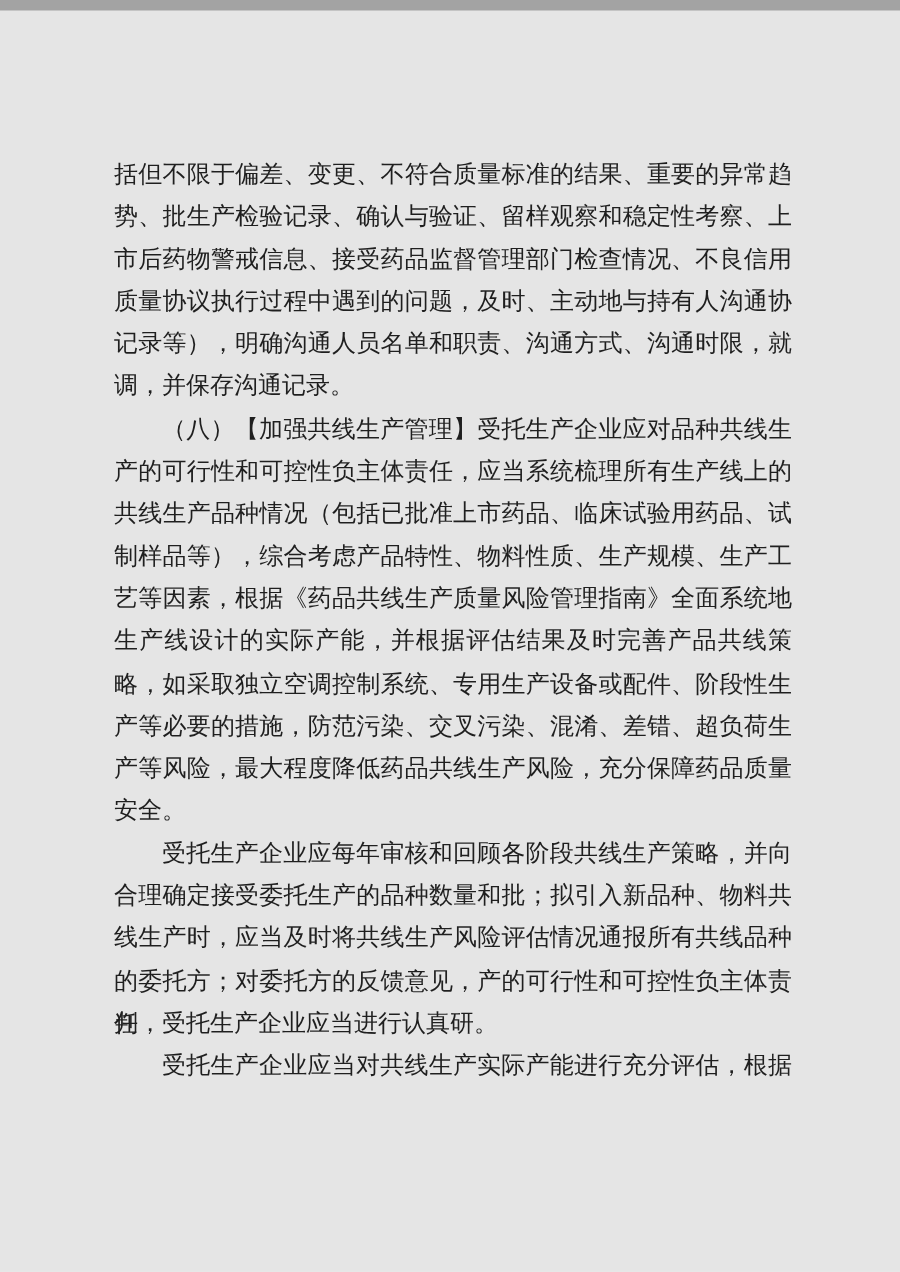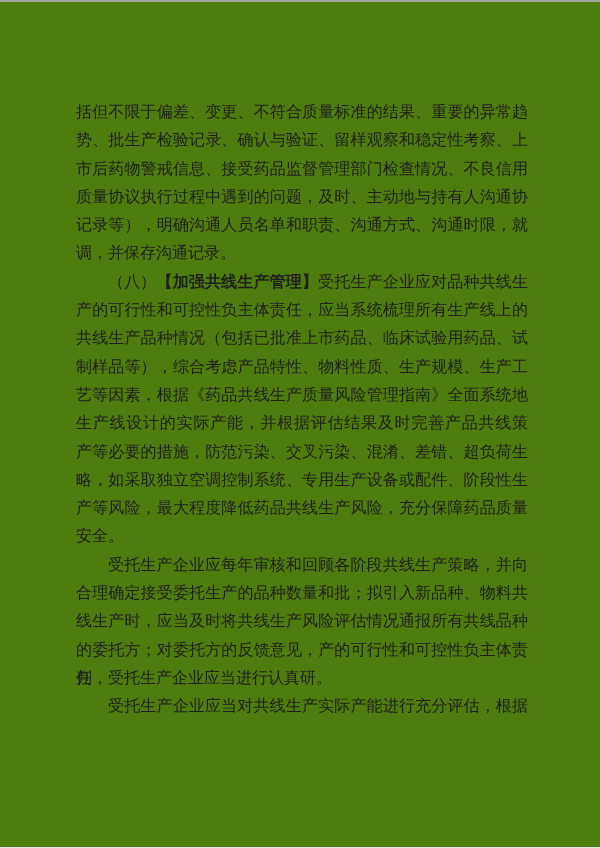--- a/index.html
+++ b/index.html
@@ -11,22 +11,22 @@
     width: 600px;
     height: 848px;
     position: relative;
     font-family: "Liberation Serif", "DejaVu Serif", serif;
   }
   .page {
     position: absolute;
     left: 0; top: 0;
     width: 600px; height: 848px;
     box-sizing: border-box;
-    background: #4d7c0f;
-    border-top: 2px solid #a3a3a3;
+    background: #e5e5e5;
+    border-top: 7px solid #a3a3a3;
     border-bottom: 1px solid #e7e7e7;
   }
   .text-block {
     position: absolute;
     left: 76px;
     top: 96px;
     width: 452px;
     color: #1f1f1f;
     font-size: 16px;
   }
@@ -38,42 +38,42 @@
   }
   
   .line.just {
     text-align-last: justify;
   }
   
   .line.indent {
     padding-left: 32px;
   }
   .bold {
-    font-weight: bold;
+    font-weight: normal;
   }
 </style>
 </head>
 <body>
 
 <div class="page">
   <div class="text-block">
       <div class="line just"><span>括但不限于偏差、变更、不符合质量标准的结果、重要的异常趋</span></div>
       <div class="line just"><span>势、批生产检验记录、确认与验证、留样观察和稳定性考察、上</span></div>
       <div class="line just"><span>市后药物警戒信息、接受药品监督管理部门检查情况、不良信用</span></div>
       <div class="line just"><span>质量协议执行过程中遇到的问题，及时、主动地与持有人沟通协</span></div>
       <div class="line just"><span>记录等），明确沟通人员名单和职责、沟通方式、沟通时限，就</span></div>
       <div class="line"><span>调，并保存沟通记录。</span></div>
       <div class="line just indent"><span>（八）</span><span class="bold">【加强共线生产管理】</span><span>受托生产企业应对品种共线生</span></div>
       <div class="line just"><span>产的可行性和可控性负主体责任，应当系统梳理所有生产线上的</span></div>
       <div class="line just"><span>共线生产品种情况（包括已批准上市药品、临床试验用药品、试</span></div>
       <div class="line just"><span>制样品等），综合考虑产品特性、物料性质、生产规模、生产工</span></div>
       <div class="line just"><span>艺等因素，根据《药品共线生产质量风险管理指南》全面系统地</span></div>
       <div class="line just"><span>生产线设计的实际产能，并根据评估结果及时完善产品共线策</span></div>
+      <div class="line just"><span>略，如采取独立空调控制系统、专用生产设备或配件、阶段性生</span></div>
       <div class="line just"><span>产等必要的措施，防范污染、交叉污染、混淆、差错、超负荷生</span></div>
-      <div class="line just"><span>略，如采取独立空调控制系统、专用生产设备或配件、阶段性生</span></div>
       <div class="line just"><span>产等风险，最大程度降低药品共线生产风险，充分保障药品质量</span></div>
       <div class="line"><span>安全。</span></div>
       <div class="line just indent"><span>受托生产企业应每年审核和回顾各阶段共线生产策略，并向</span></div>
       <div class="line just"><span>合理确定接受委托生产的品种数量和批；拟引入新品种、物料共</span></div>
       <div class="line just"><span>线生产时，应当及时将共线生产风险评估情况通报所有共线品种</span></div>
       <div class="line just"><span>的委托方；对委托方的反馈意见，产的可行性和可控性负主体责任</span></div>
       <div class="line"><span>判，受托生产企业应当进行认真研。</span></div>
       <div class="line just indent"><span>受托生产企业应当对共线生产实际产能进行充分评估，根据</span></div>
     </div>
 </div>

